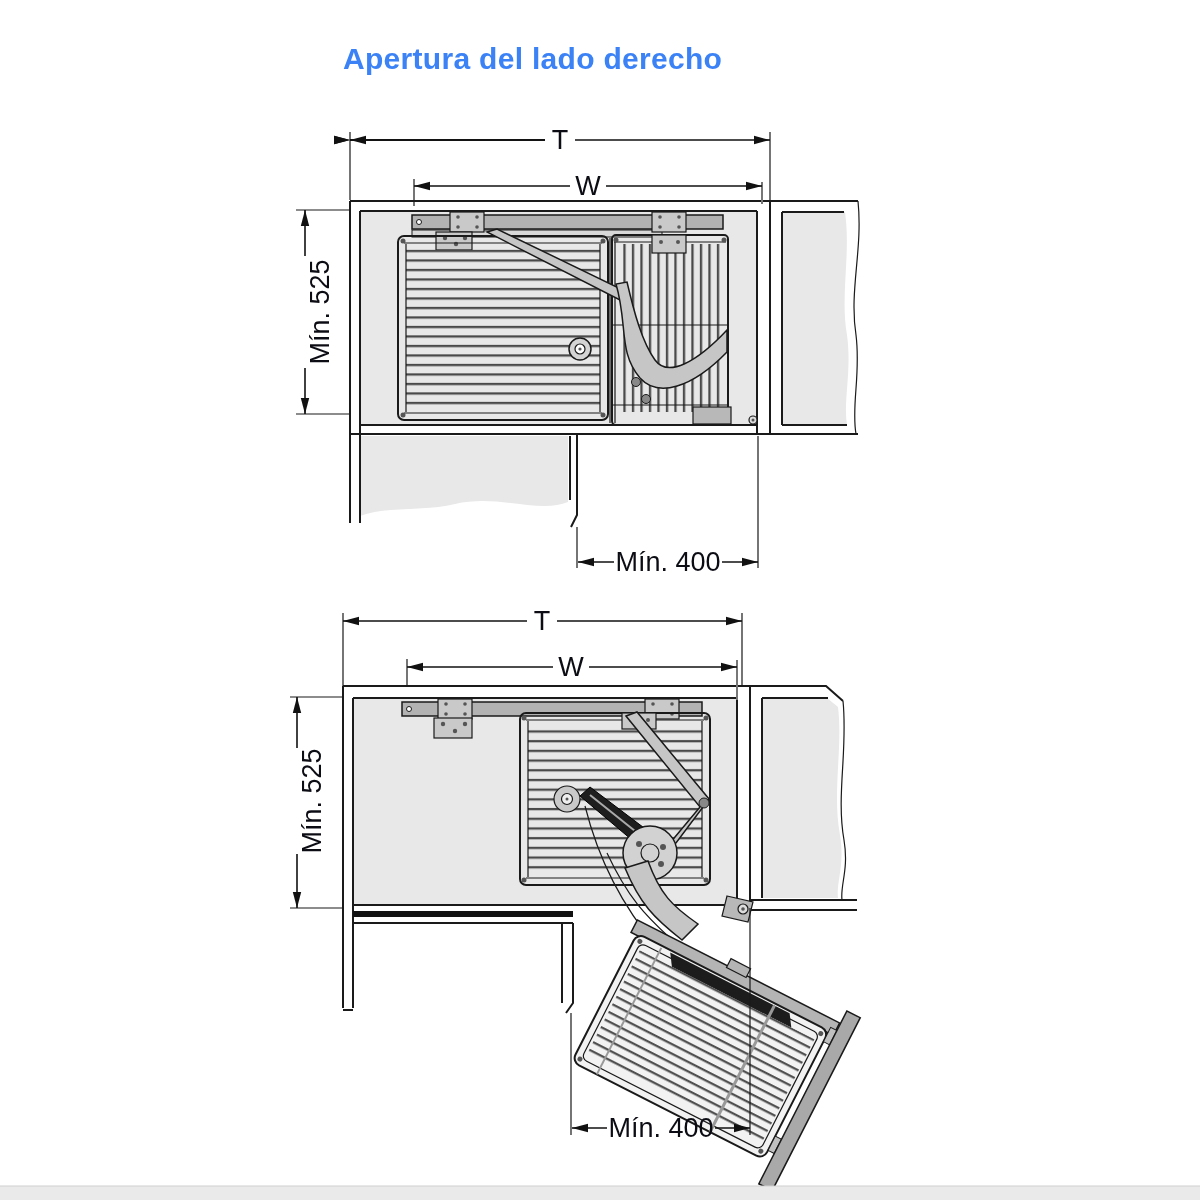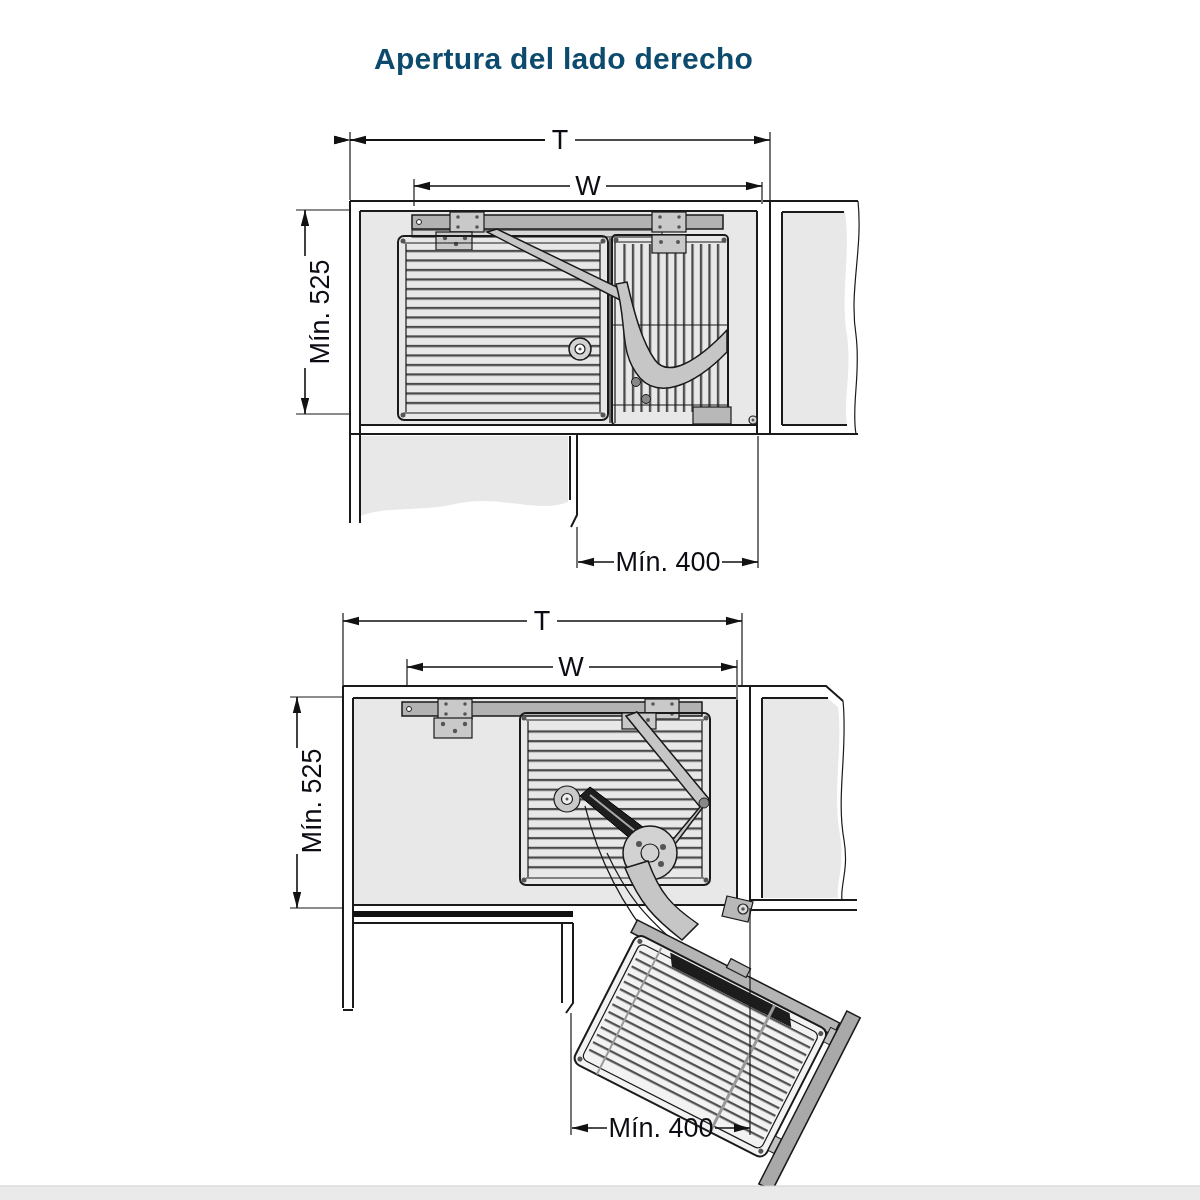--- a/index.html
+++ b/index.html
@@ -1,19 +1,19 @@
 <!DOCTYPE html>
 <html><head>
 <meta charset="utf-8">
 <style>
   html,body{margin:0;padding:0;background:#fff;}
   .page{position:relative;width:1200px;height:1200px;background:#ffffff;overflow:hidden;
         font-family:"Liberation Sans",sans-serif;}
-  .title{position:absolute;left:343px;top:42px;font-size:30px;font-weight:bold;color:#0c4a6e;
-         letter-spacing:.3px;white-space:nowrap;margin-left:31px;}
+  .title{position:absolute;left:343px;top:42px;font-size:30px;font-weight:bold;color:#3b82f6;
+         letter-spacing:.3px;white-space:nowrap;}
   svg{position:absolute;left:0;top:0;}
   svg text{font-family:"Liberation Sans",sans-serif;font-size:27px;fill:#0c0c14;}
   .ln{stroke:#1a1a1a;stroke-width:2;fill:none;}
   .tn{stroke:#1a1a1a;stroke-width:1.2;fill:none;}
   .dim{stroke:#111;stroke-width:1.6;fill:none;}
   .gf{fill:#e8e8e8;}
   .hwb{fill:#b2b2b2;stroke:#1a1a1a;stroke-width:1.5;}
   .br{fill:#c9c9c9;stroke:#1a1a1a;stroke-width:1.2;}
   .arm{fill:#c6c6c6;stroke:#1a1a1a;stroke-width:1.5;}
   .scr{fill:#555;stroke:none;}

